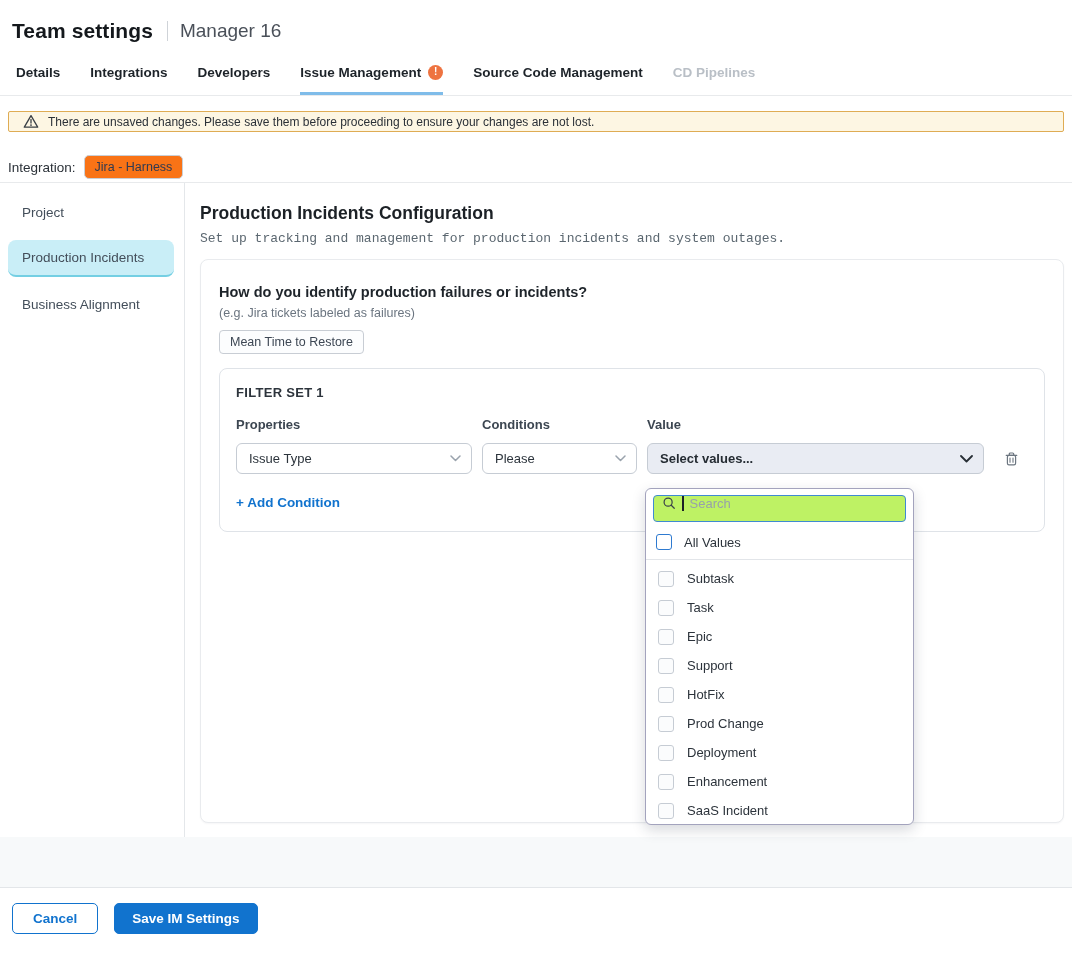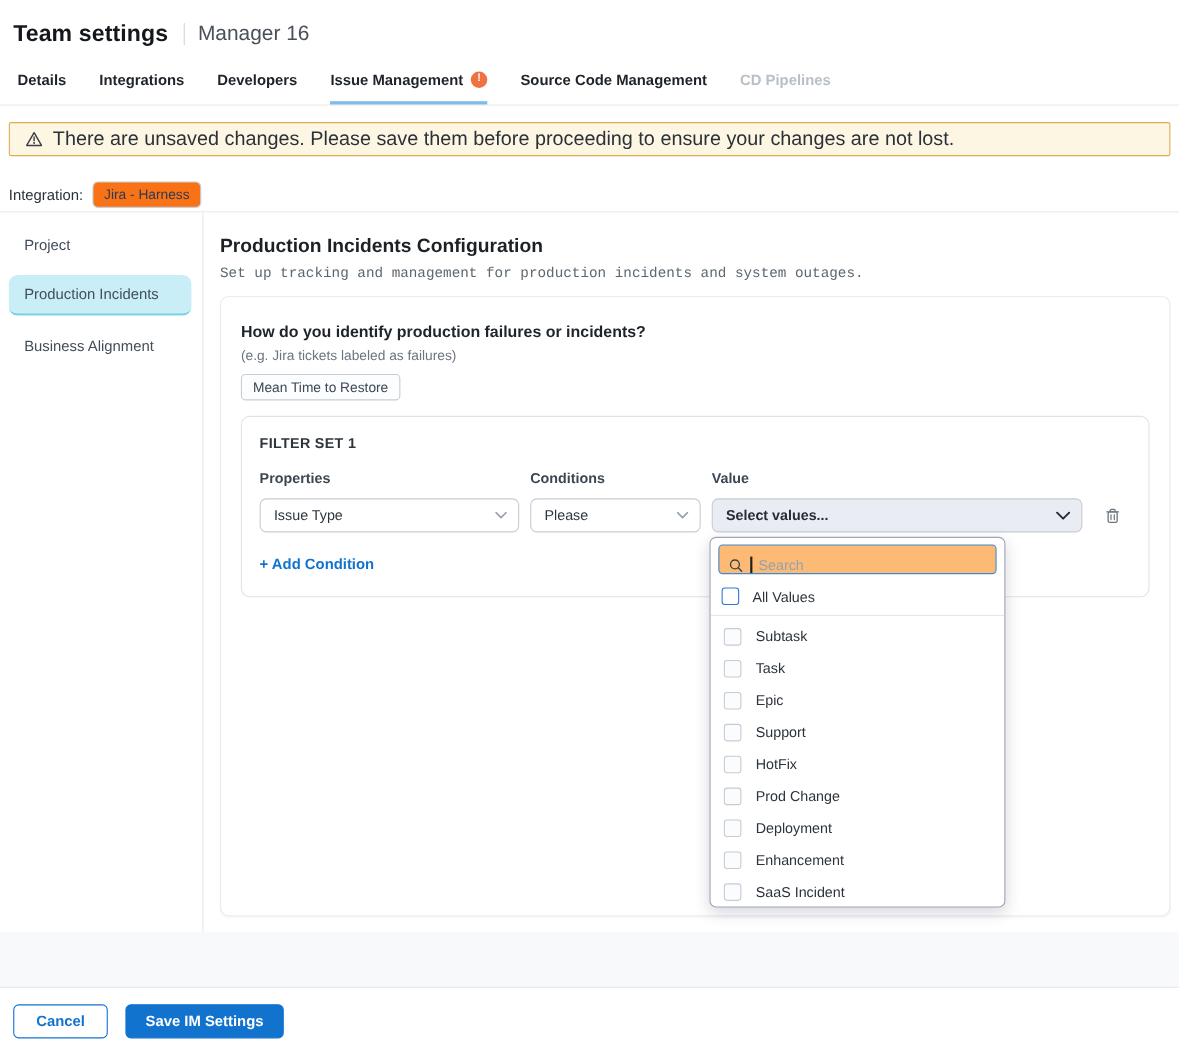--- a/index.html
+++ b/index.html
@@ -20,23 +20,23 @@
           border-bottom: 1px solid #e8eaec; }
   .tab { display: flex; align-items: center; gap: 7px; font-size: 13.5px; font-weight: 600;
          color: #1d2329; cursor: pointer; border-bottom: 3px solid transparent; padding-top: 2px; }
   .tab.active { font-weight: 700; border-bottom-color: #7fbce9; }
   .tab.disabled { color: #b9bfc6; }
   .badge { width: 15px; height: 15px; border-radius: 50%; background: #ee7340; color: #fff;
            font-size: 10px; font-weight: 700; display: inline-flex; align-items: center;
            justify-content: center; line-height: 1; }
 
   
-  .banner { margin: 15px 8px 0 8px; height: 31px; background: #fdf6e3; border: 1px solid #dfac54;
+  .banner { margin: 15px 8px 0 8px; height: 21px; background: #fdf6e3; border: 1px solid #dfac54;
             border-radius: 2px; display: flex; align-items: center; gap: 9px; padding: 0 14px;
-            font-size: 18px; color: #2b3138; }
+            font-size: 12px; color: #2b3138; }
 
   
   .integration-row { margin: 22px 8px 2px 8px; height: 26px; display: flex; align-items: center; gap: 8px;
                      font-size: 13.5px; color: #2b3138; }
   .chip { padding: 4px 10px; border: 1px solid #c9cfd6; border-radius: 5px; font-size: 12.5px;
           color: #2f3a52; background: #f97316; }
 
   
   .content { border-top: 1px solid #e8eaec; display: flex; height: 655px; }
   .sidebar { width: 185px; border-right: 1px solid #e4e7ea; padding: 12px 10px 0 8px; flex: none; }
@@ -67,21 +67,21 @@
   .trash-cell { margin-top: 11px; display: flex; align-items: center; justify-content: center; }
   .trash-btn { background: none; border: none; cursor: pointer; padding: 3px; display: flex; }
   .add-condition { margin-top: 21px; font-size: 13.5px; font-weight: 700; color: #1173ce; cursor: pointer;
                    display: inline-block; }
 
   
   .dropdown { position: absolute; left: 645px; top: 488px; width: 269px; height: 337px;
               background: #fff; border: 1px solid #a3a3bd; border-radius: 6px; overflow: hidden;
               box-shadow: 0 5px 14px rgba(30,40,60,.18); z-index: 10; }
   .search-wrap { margin: 6px 7px 5px; height: 27px; border: 1.5px solid #3f8ad2; border-radius: 4px;
-                 background: #fdba74; display: flex; align-items: flex-end; padding: 0 8px; gap: 6px; }
+                 background: #bef264; display: flex; align-items: flex-start; padding: 0 8px; gap: 6px; }
   .search-input { border: none; outline: none; background: transparent; flex: 1; font-size: 13px;
                   font-family: "Liberation Sans", sans-serif; color: #2c333b; padding: 0; }
   .search-input::placeholder { color: #97a1ab; }
   .caret { width: 1.5px; height: 15px; background: #1c2126; flex: none; }
   .dd-row { display: flex; align-items: center; gap: 12px; padding: 7px 10px; font-size: 13px;
             color: #2c333b; cursor: pointer; }
   .dd-row.select-all { padding: 7px 10px 9px; border-bottom: 1px solid #e2e5e9; }
   .dd-options { padding-top: 4px; }
   .dd-options .dd-row { height: 29px; padding: 0 10px 0 12px; gap: 13px; }
   .cbx { width: 16px; height: 16px; border: 1px solid #c6ccd4; border-radius: 3px; background: #fbfcfd;

